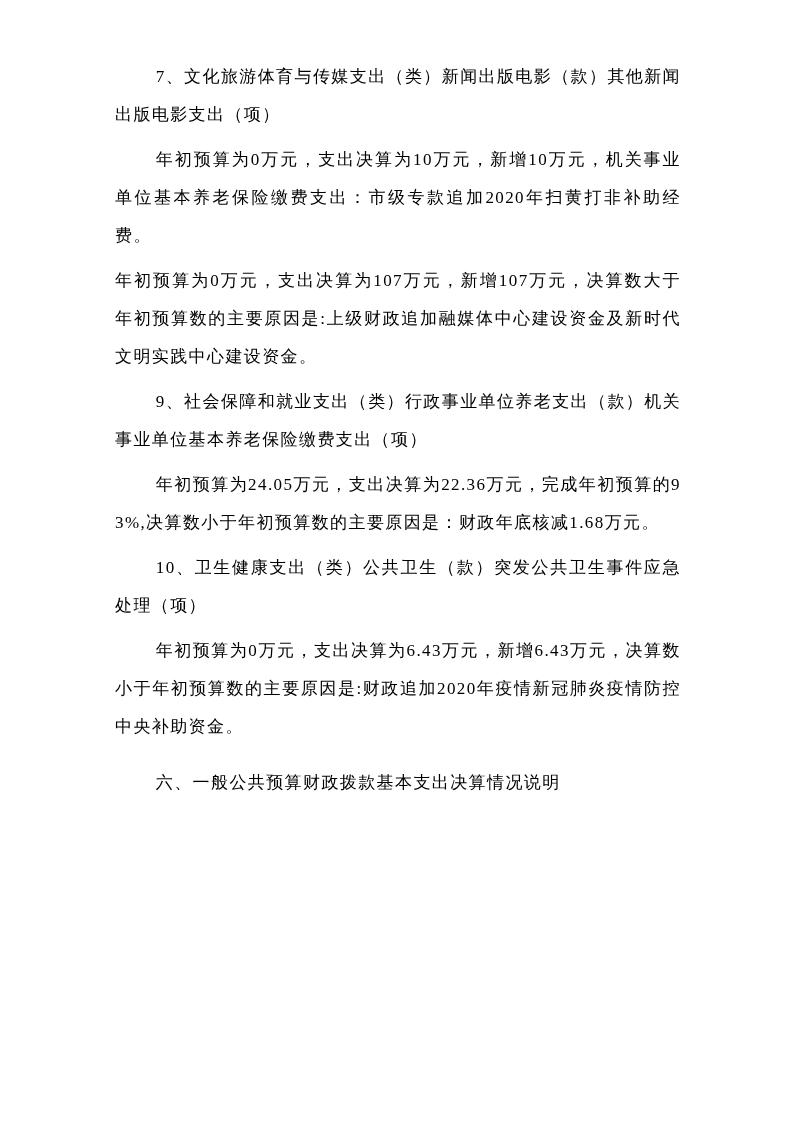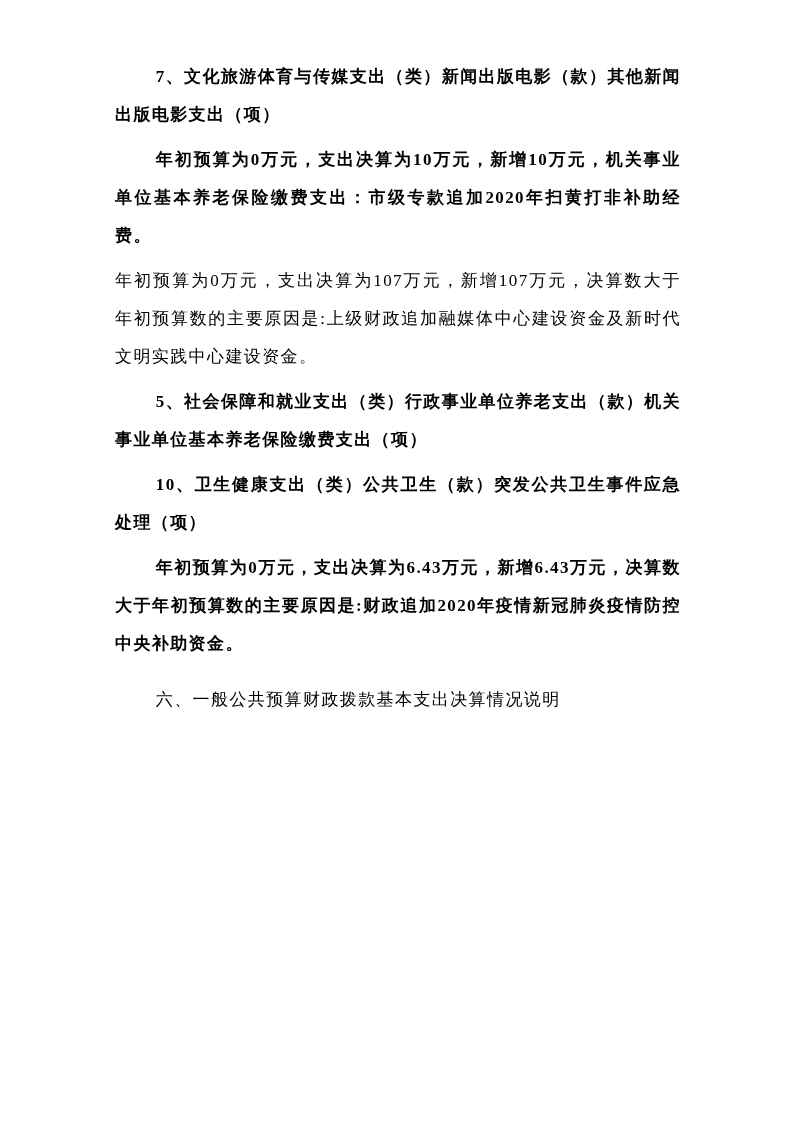--- a/index.html
+++ b/index.html
@@ -29,37 +29,37 @@
     margin: 0 0 7px 0;
     font-size: 17px;
     line-height: 38px;
     letter-spacing: 1.4px;
     text-align: justify;
     text-justify: inter-ideograph;
     word-break: break-all;
   }
   .para.indent {
     text-indent: 2.4em;
-    font-weight: bold;
   }
   .para.noindent {
     text-indent: 0;
   }
   .para.heading {
     font-weight: normal;
     margin-top: 18px;
     text-indent: 2.4em;
   }
 </style>
 </head>
 <body>
 
 <div class="page">
   <div class="content">
     <p class="para indent">7、文化旅游体育与传媒支出（类）新闻出版电影（款）其他新闻出版电影支出（项）</p>
     <p class="para indent">年初预算为0万元，支出决算为10万元，新增10万元，机关事业单位基本养老保险缴费支出：市级专款追加2020年扫黄打非补助经费。</p>
     <p class="para noindent">年初预算为0万元，支出决算为107万元，新增107万元，决算数大于年初预算数的主要原因是:上级财政追加融媒体中心建设资金及新时代文明实践中心建设资金。</p>
-    <p class="para indent">5、社会保障和就业支出（类）行政事业单位养老支出（款）机关事业单位基本养老保险缴费支出（项）</p>
+    <p class="para indent">9、社会保障和就业支出（类）行政事业单位养老支出（款）机关事业单位基本养老保险缴费支出（项）</p>
+    <p class="para indent">年初预算为24.05万元，支出决算为22.36万元，完成年初预算的93%,决算数小于年初预算数的主要原因是：财政年底核减1.68万元。</p>
     <p class="para indent">10、卫生健康支出（类）公共卫生（款）突发公共卫生事件应急处理（项）</p>
-    <p class="para indent">年初预算为0万元，支出决算为6.43万元，新增6.43万元，决算数大于年初预算数的主要原因是:财政追加2020年疫情新冠肺炎疫情防控中央补助资金。</p>
+    <p class="para indent">年初预算为0万元，支出决算为6.43万元，新增6.43万元，决算数小于年初预算数的主要原因是:财政追加2020年疫情新冠肺炎疫情防控中央补助资金。</p>
     <p class="para heading">六、一般公共预算财政拨款基本支出决算情况说明</p>
   </div>
 </div>
 
 </body></html>

